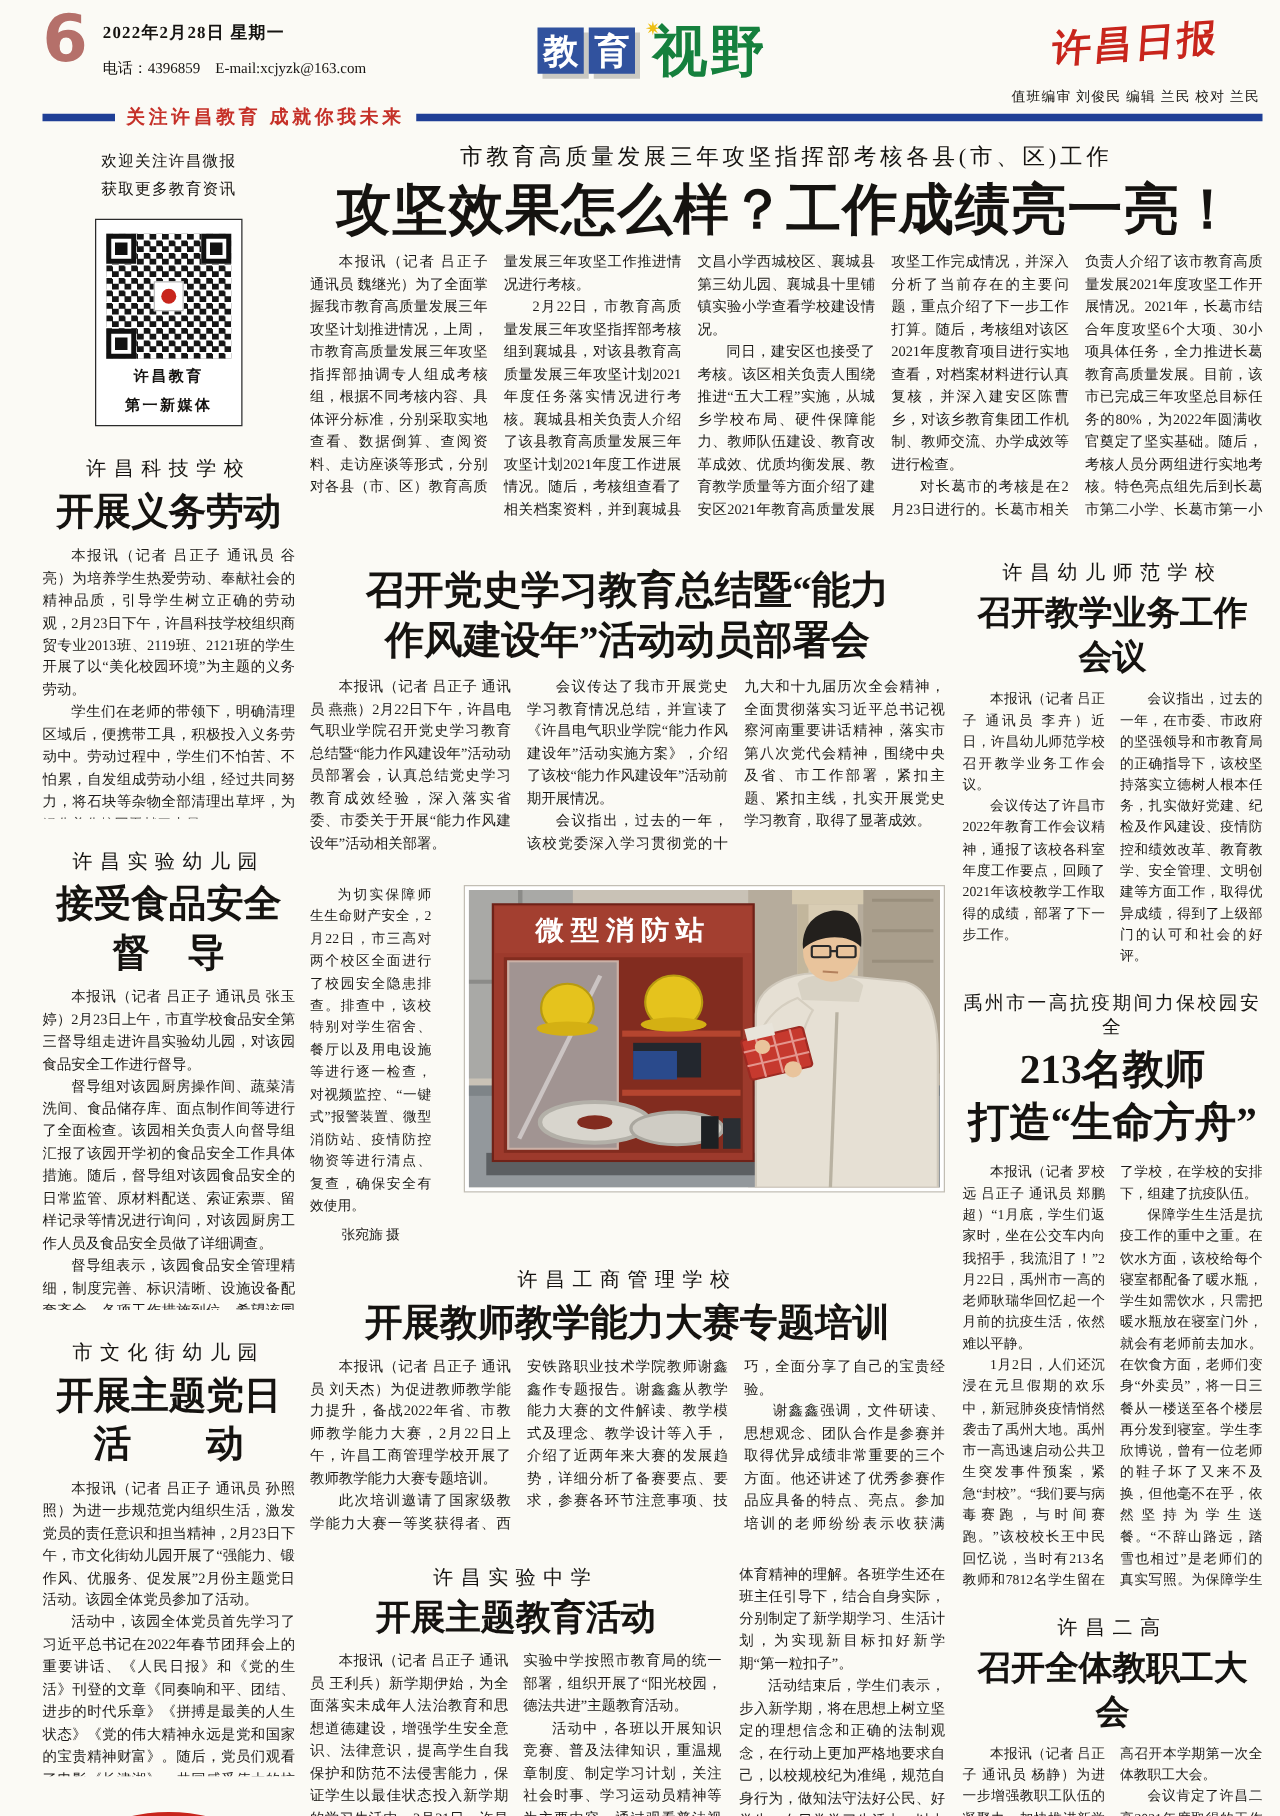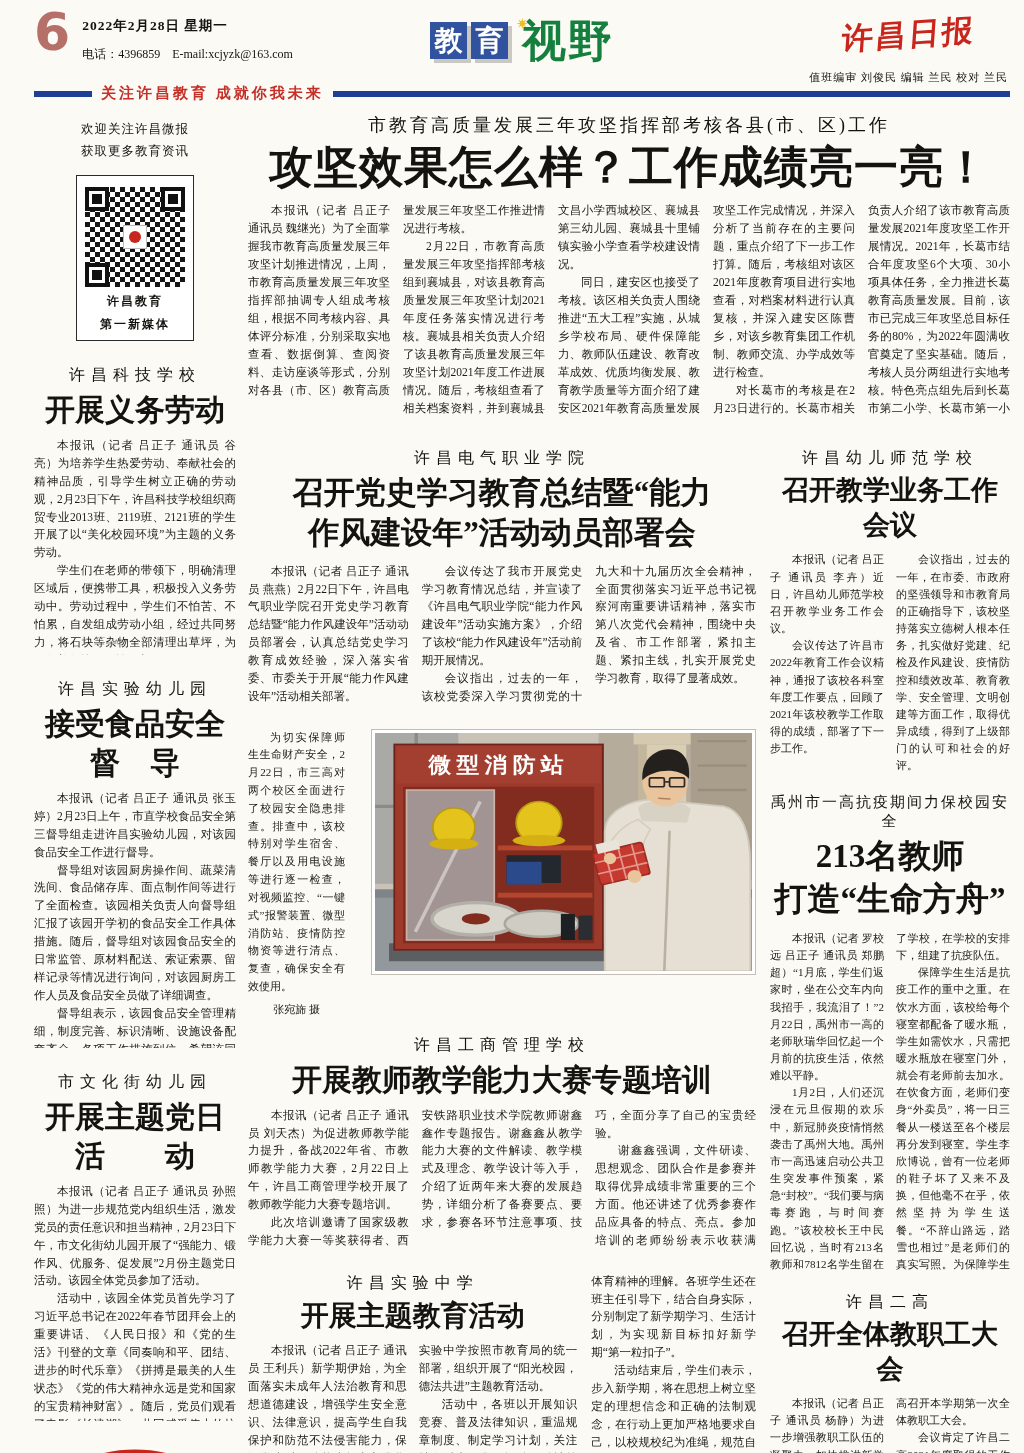--- a/index.html
+++ b/index.html
@@ -189,21 +189,20 @@
           <p>对长葛市的考核是在2月23日进行的。长葛市相关负责人介绍了该市教育高质量发展2021年度攻坚工作开展情况。2021年，长葛市结合年度攻坚6个大项、30小项具体任务，全力推进长葛教育高质量发展。目前，该市已完成三年攻坚总目标任务的80%，为2022年圆满收官奠定了坚实基础。随后，考核人员分两组进行实地考核。特色亮点组先后到长葛市第二小学、长葛市第一小学、长葛市颍川路学校，就学校集团化办学、教师县管校聘、延时服务、心理健康教育、特色社团活动、午餐供应、党建等工作进行检查；项目建设组到长葛市部分学校查看了2021年度教育项目建设情况。</p>
 
         </div>
       </article>
 
       <div class="rest-grid">
 
         <div class="col-center">
 
           <article>
-            <div class="a-kicker">许昌电气职业学院</div>
             <h2 class="hl-lg">
               <span>召开党史学习教育总结暨“能力</span><br>
               <span>作风建设年”活动动员部署会</span>
             </h2>
             <div class="body-text cols3a">
               <p>本报讯（记者 吕正子 通讯员 燕燕）2月22日下午，许昌电气职业学院召开党史学习教育总结暨“能力作风建设年”活动动员部署会，认真总结党史学习教育成效经验，深入落实省委、市委关于开展“能力作风建设年”活动相关部署。</p>
               <p>会议传达了我市开展党史学习教育情况总结，并宣读了《许昌电气职业学院“能力作风建设年”活动实施方案》，介绍了该校“能力作风建设年”活动前期开展情况。</p>
               <p>会议指出，过去的一年，该校党委深入学习贯彻党的十九大和十九届历次全会精神，全面贯彻落实习近平总书记视察河南重要讲话精神，落实市第八次党代会精神，围绕中央及省、市工作部署，紧扣主题、紧扣主线，扎实开展党史学习教育，取得了显著成效。</p>
 
             </div>

